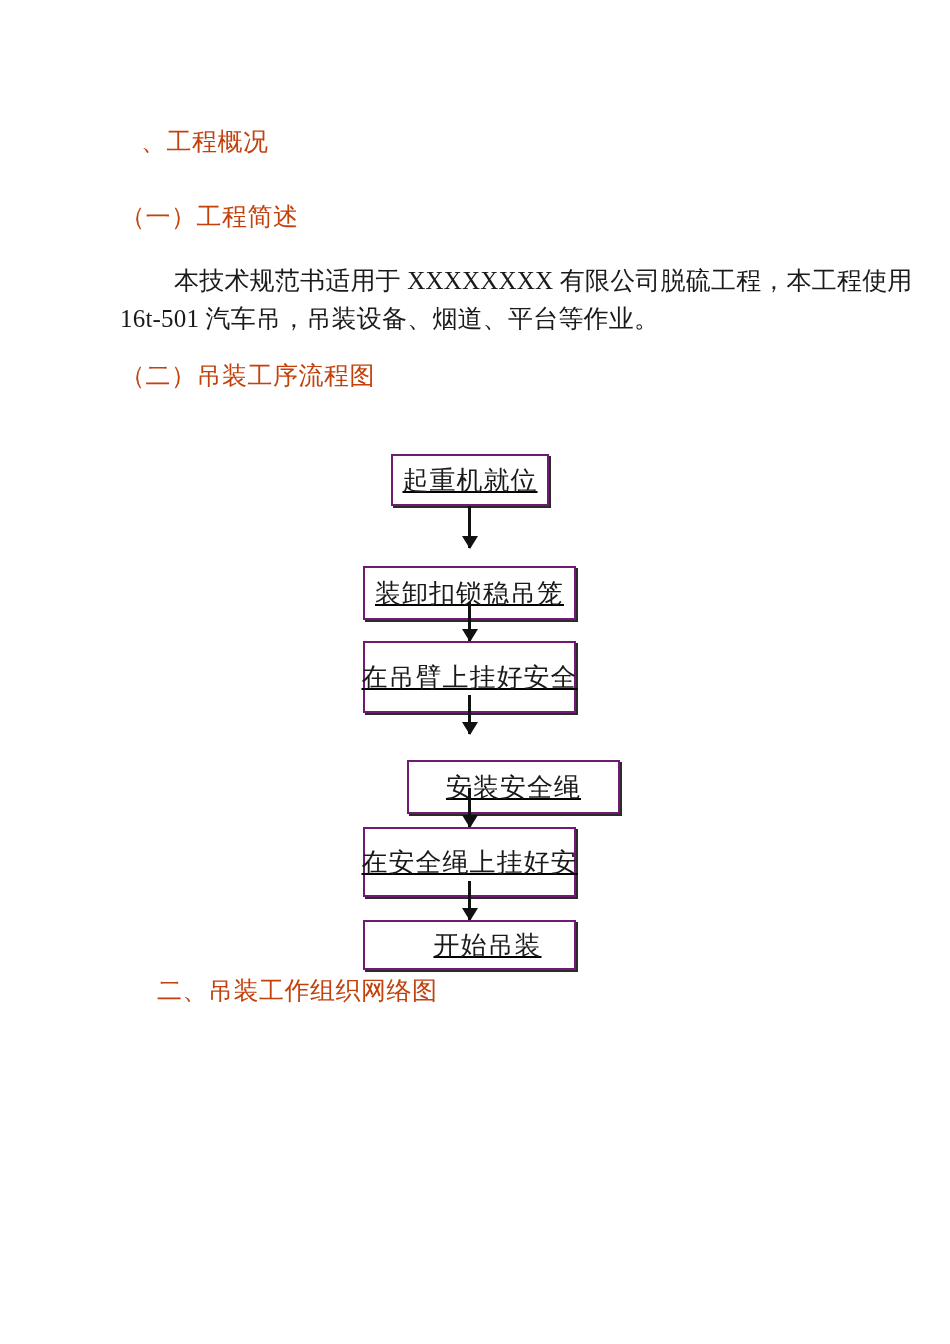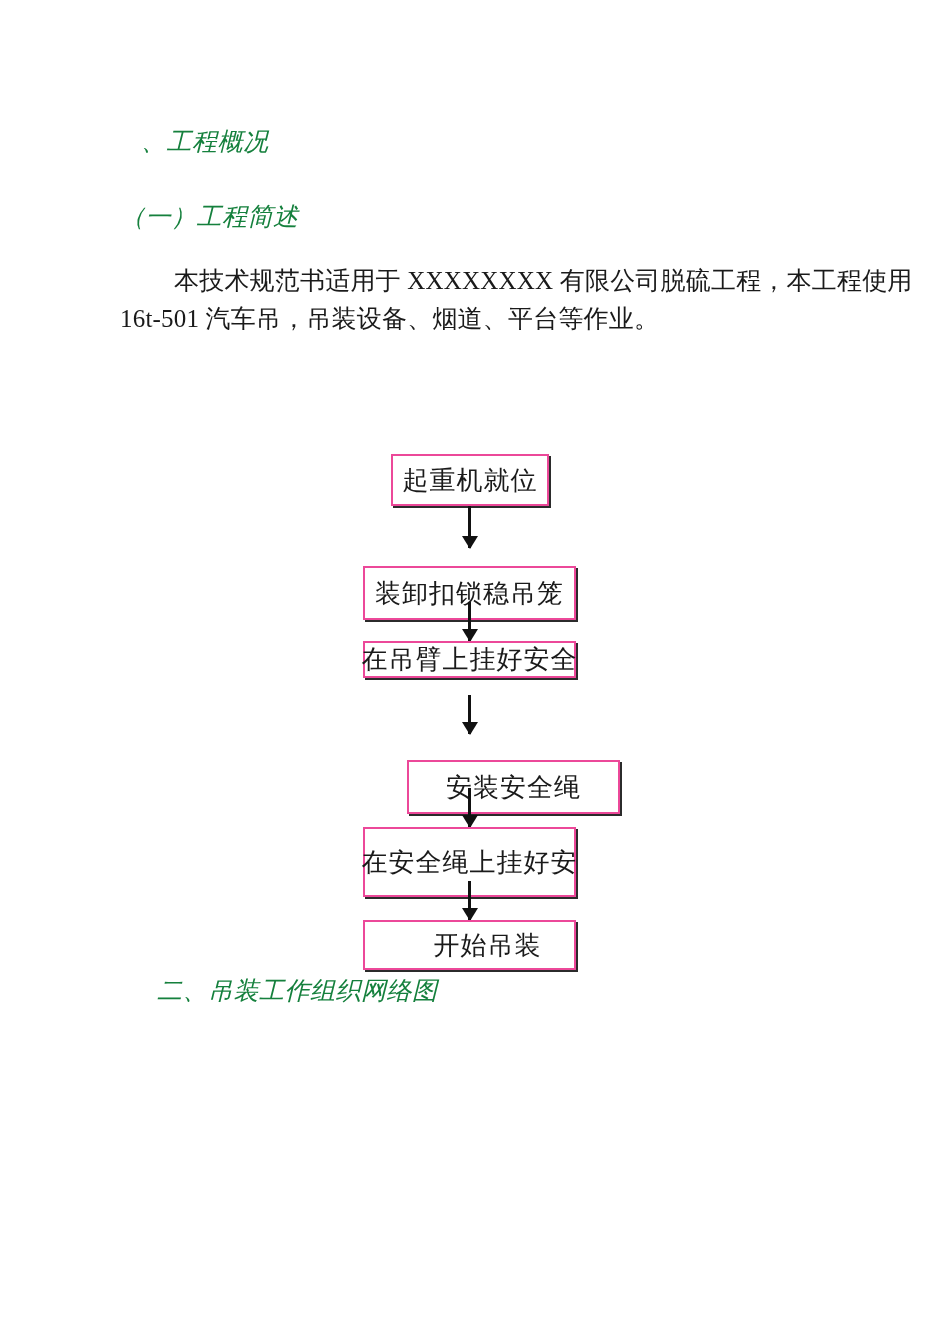--- a/index.html
+++ b/index.html
@@ -20,23 +20,22 @@
     position: relative;
     width: 950px;
     height: 1344px;
     background: #ffffff;
   }
 
   
   .txt {
     position: absolute;
     white-space: pre;
-    color: #15803d;
+    color: #c2410c;
     line-height: 1.45;
-    font-style: italic;
   }
 
   .heading-1 {
     font-size: 25px;
     letter-spacing: 0.5px;
   }
 
   .heading-2 {
     font-size: 25px;
     letter-spacing: 0.5px;
@@ -65,26 +64,27 @@
     top: 0;
     width: 950px;
     height: 1344px;
     pointer-events: none;
   }
 
   .flow-box {
     position: absolute;
     box-sizing: border-box;
     background: #ffffff;
-    border: 2px solid #ec4899;
+    border: 2px solid #701a75;
     box-shadow: 2px 2px 0 #2b2b2b;
     display: flex;
     align-items: center;
     justify-content: center;
     pointer-events: auto;
+    text-decoration: underline;
   }
   .flow-box span {
     font-family: "Liberation Serif", "DejaVu Serif", serif;
     font-size: 26px;
     color: #1a1a1a;
     letter-spacing: 1px;
     white-space: pre;
   }
 
   .arrow {
@@ -113,36 +113,37 @@
 
   <div class="txt heading-1" style="left:141px; top:124px;">、工程概况</div>
 
   <div class="txt heading-2" style="left:120px; top:199px;">（一）工程简述</div>
 
   <div class="body-para" style="left:120px; top:262px; width:760px;">
     <span class="line indent">本技术规范书适用于 XXXXXXXX 有限公司脱硫工程，本工程使用</span>
     <span class="line">16t-501 汽车吊，吊装设备、烟道、平台等作业。</span>
   </div>
 
+  <div class="txt heading-2" style="left:120px; top:358px;">（二）吊装工序流程图</div>
 
   <div class="flow">
 
     <div class="flow-box" style="left:391px; top:454px; width:158px; height:52px;">
       <span>起重机就位</span>
     </div>
 
     <div class="arrow" style="left:468px; top:506px; height:42px;"></div>
 
     <div class="flow-box" style="left:363px; top:548px; width:213px; height:54px;margin-top:18px;">
       <span>装卸扣锁稳吊笼</span>
     </div>
 
     <div class="arrow" style="left:468px; top:602px; height:39px;"></div>
 
-    <div class="flow-box" style="left:363px; top:641px; width:213px; height:37px;text-align:right;">
+    <div class="flow-box" style="left:363px; top:641px; width:213px; height:72px;text-align:right;">
       <span>在吊臂上挂好安全</span>
     </div>
 
     <div class="arrow" style="left:468px; top:695px; height:39px;"></div>
 
     <div class="flow-box" style="left:363px; top:760px; width:213px; height:54px;margin-left:44px;">
       <span>安装安全绳</span>
     </div>
 
     <div class="arrow" style="left:468px; top:788px; height:39px;"></div>

